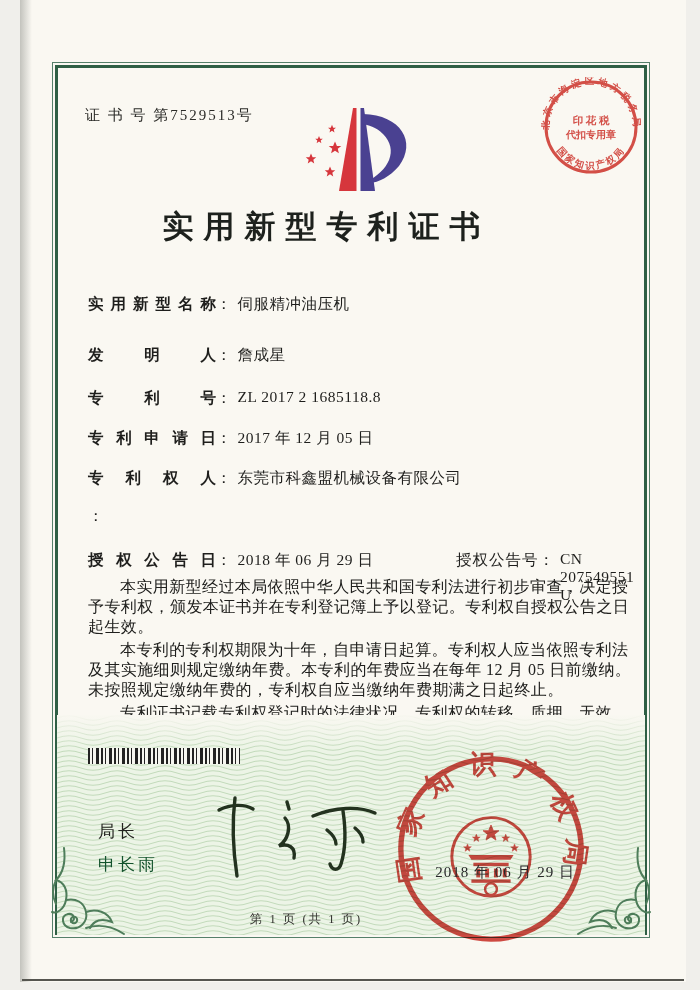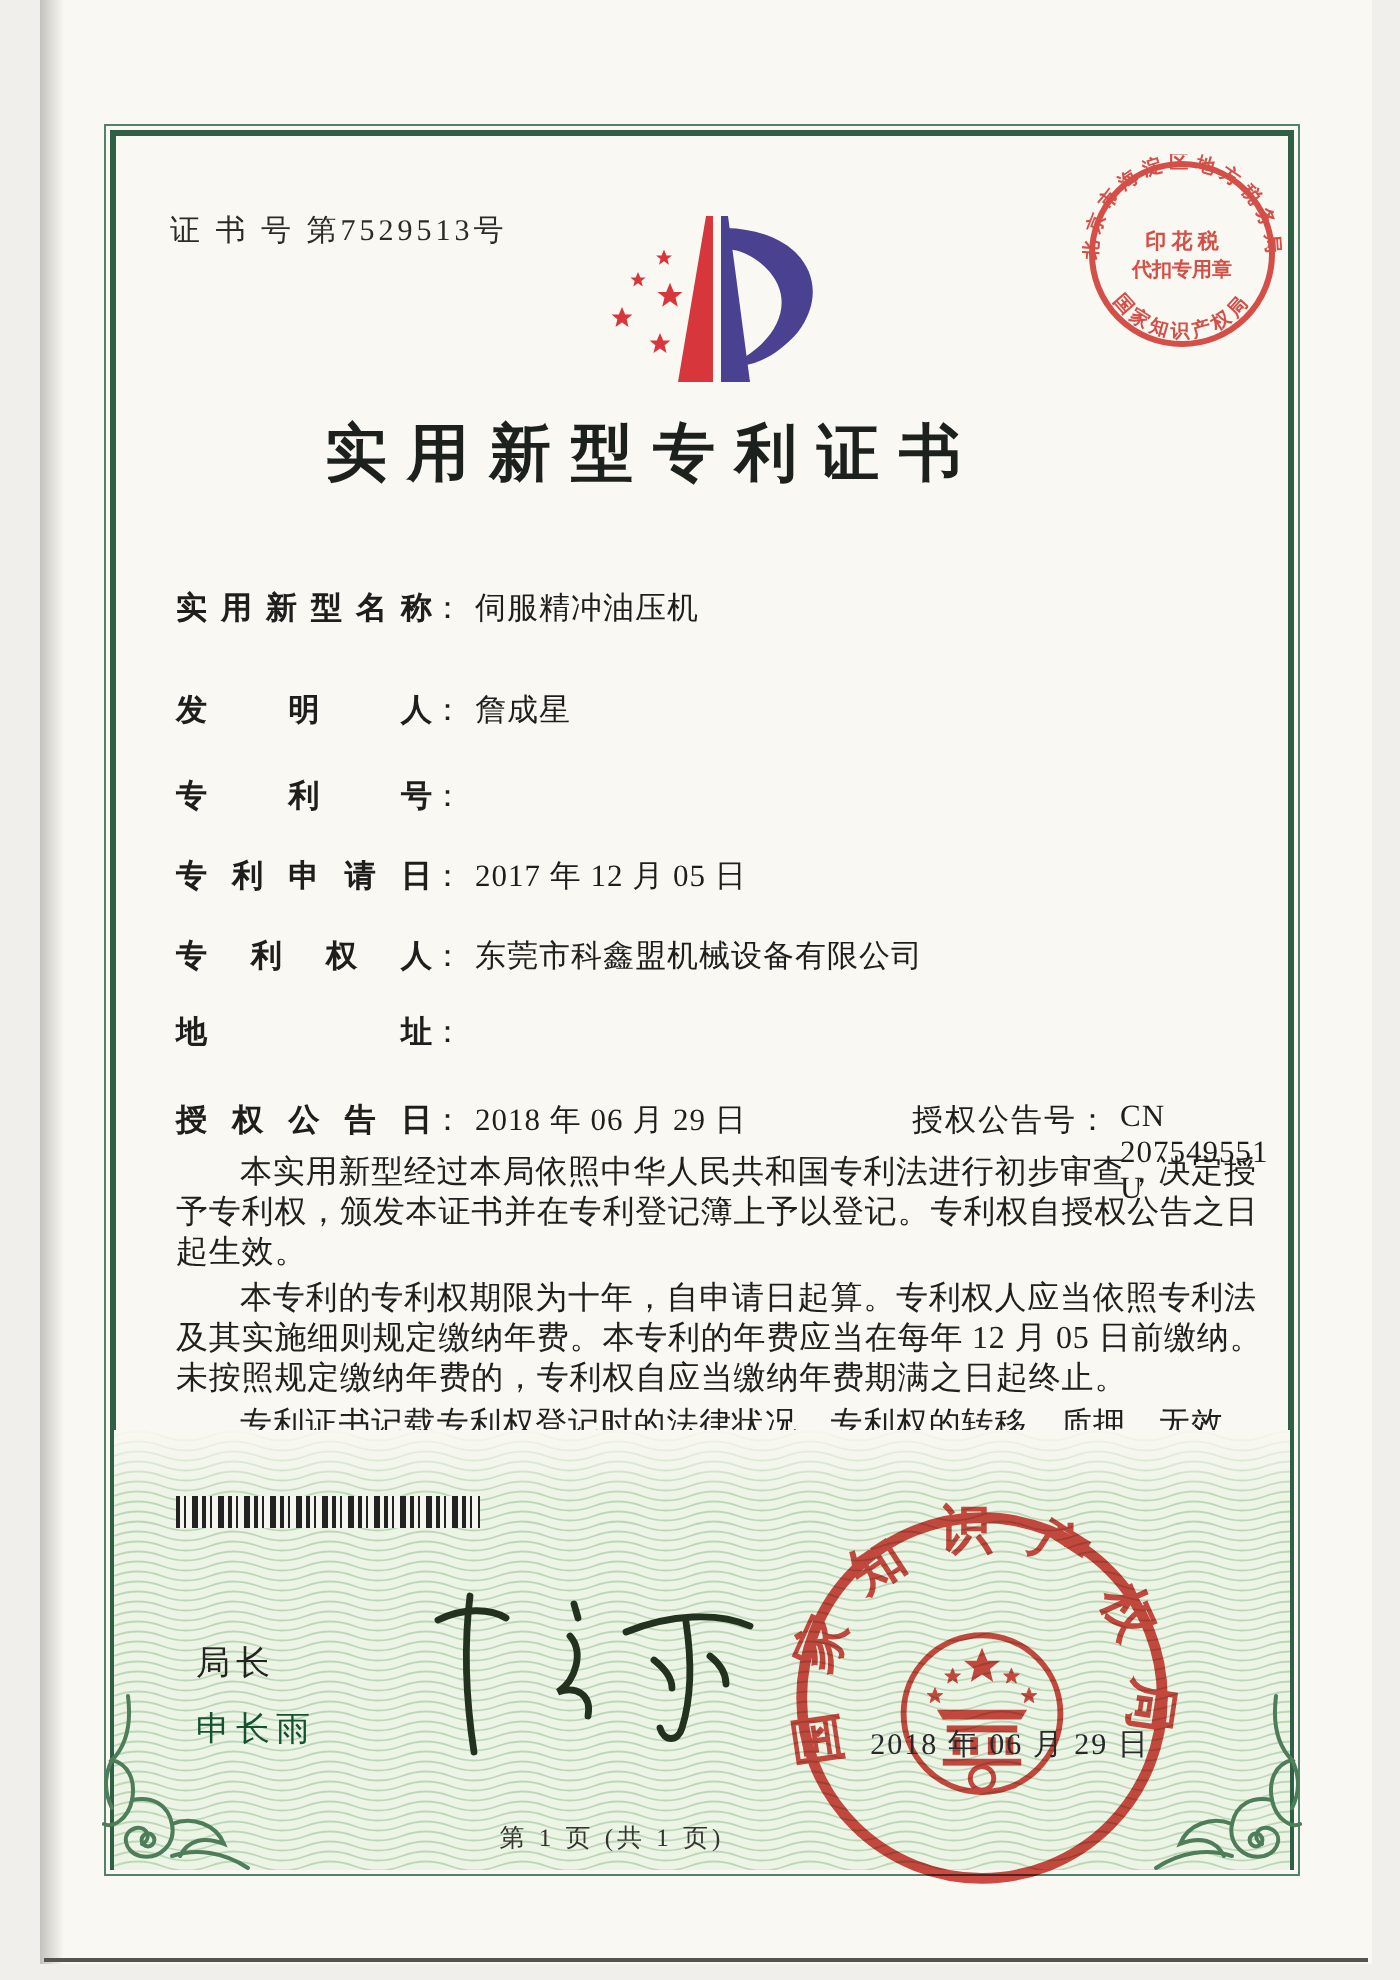--- a/index.html
+++ b/index.html
@@ -191,33 +191,33 @@
   <span class="field-value">伺服精冲油压机</span>
 </div>
 <div class="field-row" style="top:345px">
   <span class="field-label">发明人</span>
     <span class="field-colon">：</span>
   <span class="field-value">詹成星</span>
 </div>
 <div class="field-row" style="top:388px">
   <span class="field-label">专利号</span>
     <span class="field-colon">：</span>
+  <span class="field-value">ZL 2017 2 1685118.8</span>
 </div>
 <div class="field-row" style="top:428px">
   <span class="field-label">专利申请日</span>
     <span class="field-colon">：</span>
   <span class="field-value">2017 年 12 月 05 日</span>
 </div>
 <div class="field-row" style="top:468px">
   <span class="field-label">专利权人</span>
     <span class="field-colon">：</span>
   <span class="field-value">东莞市科鑫盟机械设备有限公司</span>
 </div>
 <div class="field-row" style="top:506px">
-  <span class="field-label">地址</span>
     <span class="field-colon">：</span>
 </div>
 <div class="field-row" style="top:550px; width:560px">
   <span class="field-label">授权公告日</span>
     <span class="field-colon">：</span>
   <span class="field-value">2018 年 06 月 29 日</span>
   <span class="row-grant-no">
     <span class="field-label2">授权公告号</span>
       <span class="field-colon">：</span>
     <span class="field-value">CN 207549551 U</span>

